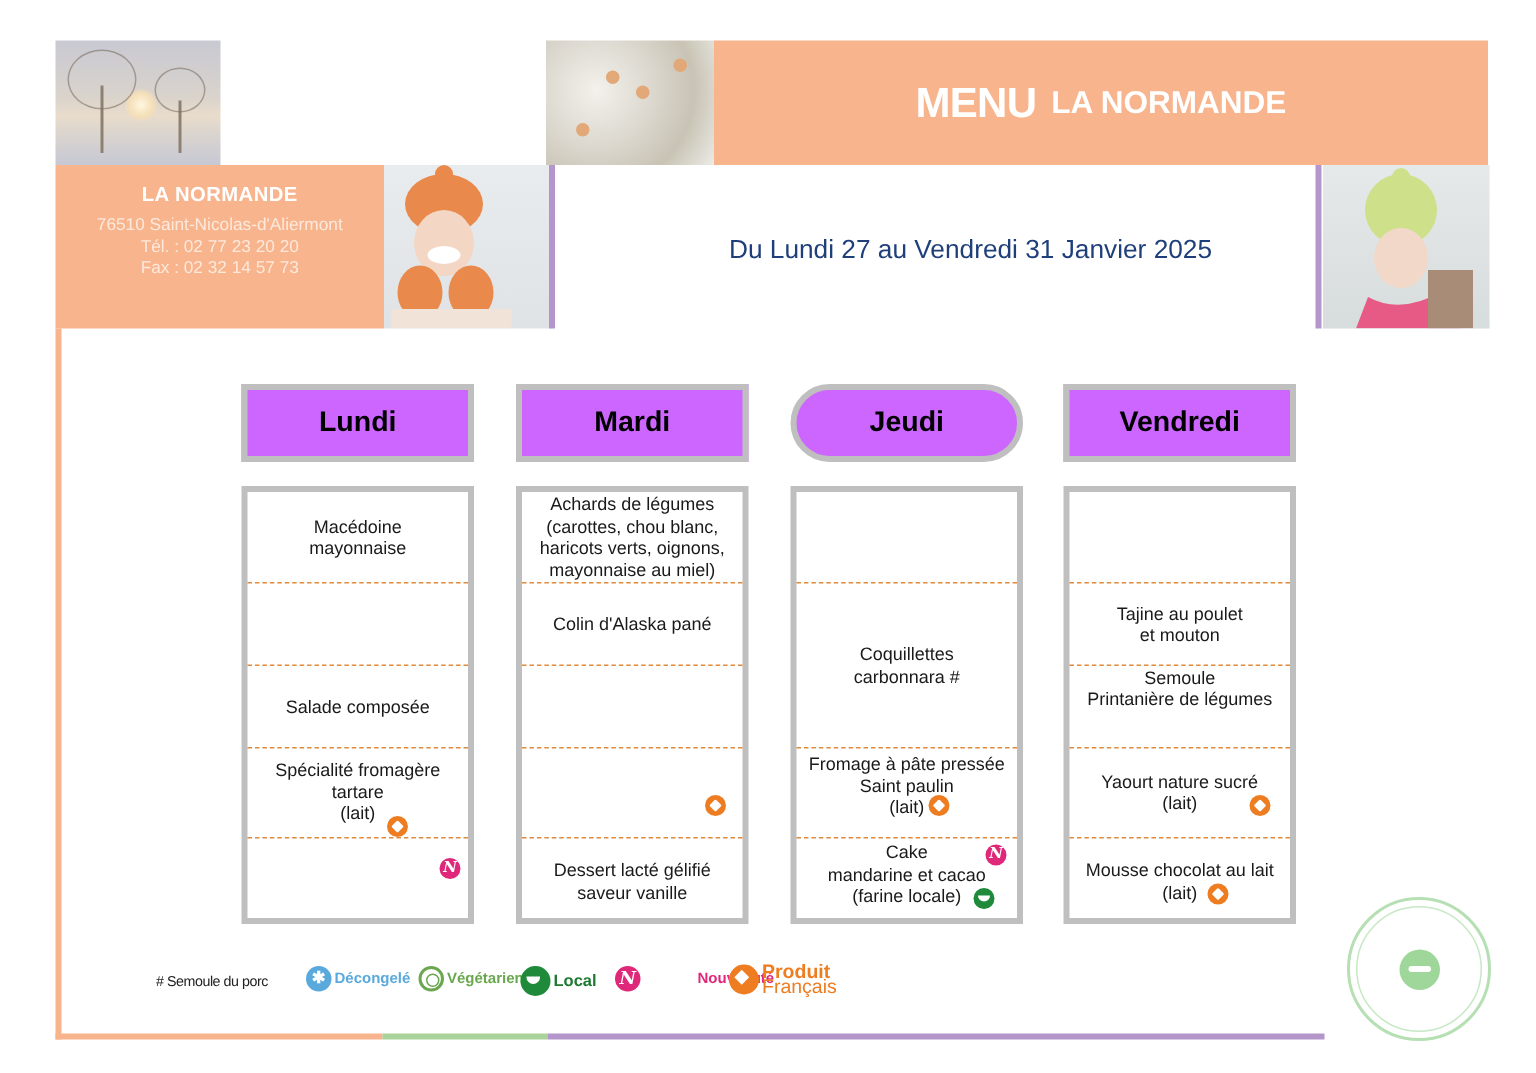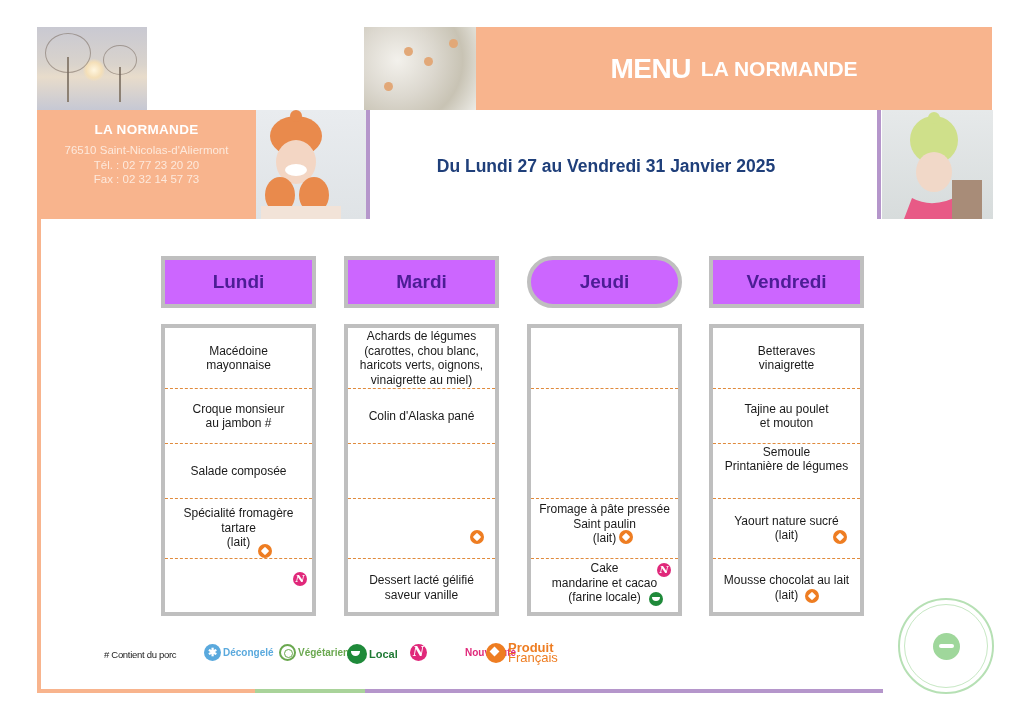--- a/index.html
+++ b/index.html
@@ -25,33 +25,33 @@
 
   
   .title-band { left: 476px; top: 27px; width: 516px; height: 83px; background: #f8b48d; display: flex; align-items: center; justify-content: center; }
   .title-menu { color: #fff; font-weight: bold; font-size: 28px; letter-spacing: -0.5px; margin-right: 10px; }
   .title-name { color: #fff; font-weight: bold; font-size: 21px; }
 
   .address-band { left: 37px; top: 110px; width: 219px; height: 109px; background: #f8b48d; color: #fff; text-align: center; padding-top: 12px; }
   .address-band .name { font-weight: bold; font-size: 13.5px; margin-bottom: 6px; letter-spacing: 0.3px; }
   .address-band .line { font-size: 11.5px; line-height: 14.5px; color: #fde9dc; }
 
-  .date-line { left: 350px; top: 156px; width: 512px; text-align: center; color: #1f3f7a; font-weight: bold; font-size: 17.5px; }
+  .date-line { left: 391px; top: 156px; width: 512px; text-align: center; color: #1f3f7a; font-weight: normal; font-size: 17.5px; }
 
   
   .line-left-orange { left: 37px; top: 219px; width: 4px; height: 474px; background: #f8b48d; }
   .line-purple-v1 { left: 366px; top: 110px; width: 4px; height: 109px; background: #b596cb; }
   .line-purple-v2 { left: 877px; top: 110px; width: 4px; height: 109px; background: #b596cb; }
   .bottom-orange { left: 37px; top: 689px; width: 218px; height: 4px; background: #f8b48d; }
   .bottom-green { left: 255px; top: 689px; width: 110px; height: 4px; background: #a9d39a; }
   .bottom-purple { left: 365px; top: 689px; width: 518px; height: 4px; background: #b596cb; }
 
   
   .day-header { height: 52px; width: 155px; background: #cc66ff; border: 4px solid #bfbfbf; display: flex; align-items: center; justify-content: center;
-    color: #4c1d95; font-weight: bold; font-size: 19px; top: 256px; }
+    color: #000000; font-weight: bold; font-size: 19px; top: 256px; }
   .day-box { top: 324px; width: 155px; height: 292px; border: 4px solid #bfbfbf; background: #fff; }
   .dish { position: absolute; left: 0; right: 0; display: flex; align-items: center; justify-content: center; text-align: center;
     font-size: 12px; line-height: 14.5px; color: #1a1a1a; padding: 0 4px; }
   .sep { position: absolute; left: 0; right: 0; height: 0; border-top: 1px dashed #e08a3c; }
 
   .badge { display: inline-block; width: 14px; height: 14px; border-radius: 50%; vertical-align: middle; position: relative; }
   .badge-fr { background: #ee7d22; }
   .badge-fr::after { content: ""; position: absolute; left: 4px; top: 4px; width: 6px; height: 6px; background: #fff; border-radius: 1px; transform: rotate(45deg); }
   .badge-new { background: #e0287a; color: #fff; font-size: 10px; font-style: italic; font-weight: bold; text-align: center; line-height: 14px; font-family: "DejaVu Serif", serif; }
   .badge-local { background: #1f8a3a; }
@@ -142,86 +142,84 @@
 <div class="abs line-left-orange"></div>
 <div class="abs bottom-orange"></div>
 <div class="abs bottom-green"></div>
 <div class="abs bottom-purple"></div>
 
 <div class="abs day-header" style="left:161px;">Lundi</div>
 <div class="abs day-box" style="left:161px;">
   <div class="dish" style="top:0;height:60px;white-space:pre-line;">Macédoine
 mayonnaise</div>
   <div class="sep" style="top:60px;"></div>
-  <div class="dish" style="top:61px;height:54px;white-space:pre-line;">Croque monsieur
-au jambon #</div>
   <div class="sep" style="top:115px;"></div>
   <div class="dish" style="top:116px;height:54px;white-space:pre-line;">Salade composée</div>
   <div class="sep" style="top:170px;"></div>
   <div class="dish" style="top:171px;height:58px;white-space:pre-line;">Spécialité fromagère
 tartare
 (lait)</div>
   <span class="badge badge-fr badge-abs" style="left:93px;top:216px;"></span>
   <div class="sep" style="top:230px;"></div>
   <span class="badge badge-new badge-abs" style="left:128px;top:244px;">N</span>
 </div>
 
 <div class="abs day-header" style="left:344px;">Mardi</div>
 <div class="abs day-box" style="left:344px;">
   <div class="dish" style="top:0;height:60px;white-space:pre-line;">Achards de légumes
 (carottes, chou blanc,
 haricots verts, oignons,
-vinaigrette au miel)</div>
+mayonnaise au miel)</div>
   <div class="sep" style="top:60px;"></div>
   <div class="dish" style="top:61px;height:54px;white-space:pre-line;">Colin d'Alaska pané</div>
   <div class="sep" style="top:115px;"></div>
   <div class="sep" style="top:170px;"></div>
   <span class="badge badge-fr badge-abs" style="left:122px;top:202px;"></span>
   <div class="sep" style="top:230px;"></div>
   <div class="dish" style="top:231px;height:57px;white-space:pre-line;">Dessert lacté gélifié
 saveur vanille</div>
 </div>
 
 <div class="abs day-header" style="left:527px;border-radius:26px;">Jeudi</div>
 <div class="abs day-box" style="left:527px;">
   <div class="sep" style="top:60px;"></div>
+  <div class="dish" style="top:61px;height:109px;white-space:pre-line;">Coquillettes
+carbonnara #</div>
   <div class="sep" style="top:170px;"></div>
   <div class="dish" style="top:171px;height:46px;white-space:pre-line;align-items:flex-start;padding-top:3px;">Fromage à pâte pressée
 Saint paulin
 (lait)</div>
   <span class="badge badge-fr badge-abs" style="left:88px;top:202px;"></span>
   <div class="sep" style="top:230px;"></div>
   <div class="dish" style="top:231px;height:57px;white-space:pre-line;align-items:flex-start;padding-top:2px;">Cake
 mandarine et cacao
 (farine locale)</div>
   <span class="badge badge-new badge-abs" style="left:126px;top:235px;">N</span>
   <span class="badge badge-local badge-abs" style="left:118px;top:264px;"></span>
 </div>
 
 <div class="abs day-header" style="left:709px;">Vendredi</div>
 <div class="abs day-box" style="left:709px;">
-  <div class="dish" style="top:0;height:60px;white-space:pre-line;">Betteraves
-vinaigrette</div>
   <div class="sep" style="top:60px;"></div>
   <div class="dish" style="top:61px;height:54px;white-space:pre-line;">Tajine au poulet
 et mouton</div>
   <div class="sep" style="top:115px;"></div>
   <div class="dish" style="top:104px;height:54px;white-space:pre-line;">Semoule
 Printanière de légumes</div>
   <div class="sep" style="top:170px;"></div>
   <div class="dish" style="top:171px;height:58px;white-space:pre-line;">Yaourt nature sucré
 (lait)</div>
   <span class="badge badge-fr badge-abs" style="left:120px;top:202px;"></span>
   <div class="sep" style="top:230px;"></div>
   <div class="dish" style="top:231px;height:57px;white-space:pre-line;">Mousse chocolat au lait
 (lait)</div>
   <span class="badge badge-fr badge-abs" style="left:92px;top:261px;"></span>
 </div>
 
-<div class="abs legend-porc"># Contient du porc</div>
+<div class="abs legend-porc"># Semoule du porc</div>
 
 <div class="abs legend-item" style="left:204px;justify-content:space-between;">
   <span class="legend-icon ic-decongele"></span>
   <span class="lg-decongele">Décongelé</span>
 </div>
 <div class="abs legend-item" style="left:279px;">
   <span class="legend-icon ic-veg"></span>
   <span class="lg-veg">Végétarien</span>
 </div>
 <div class="abs legend-item" style="left:347px;">

